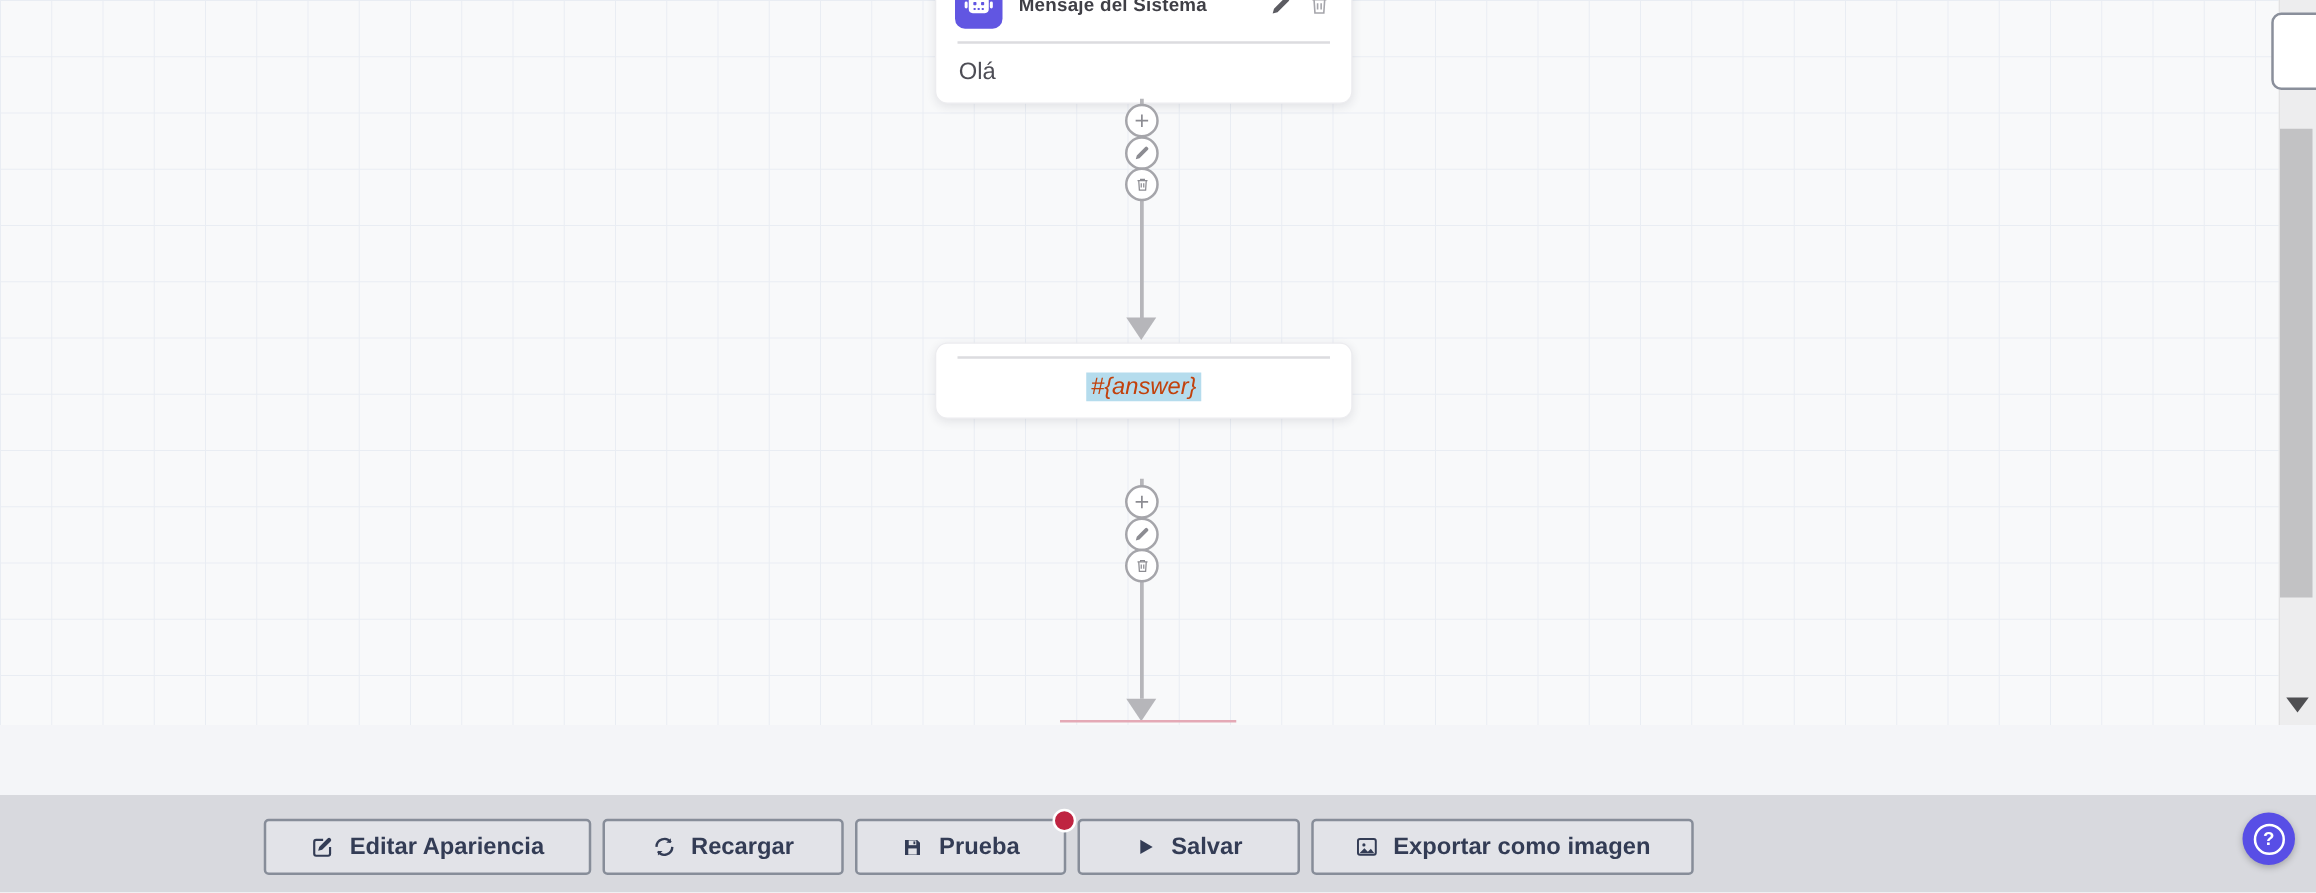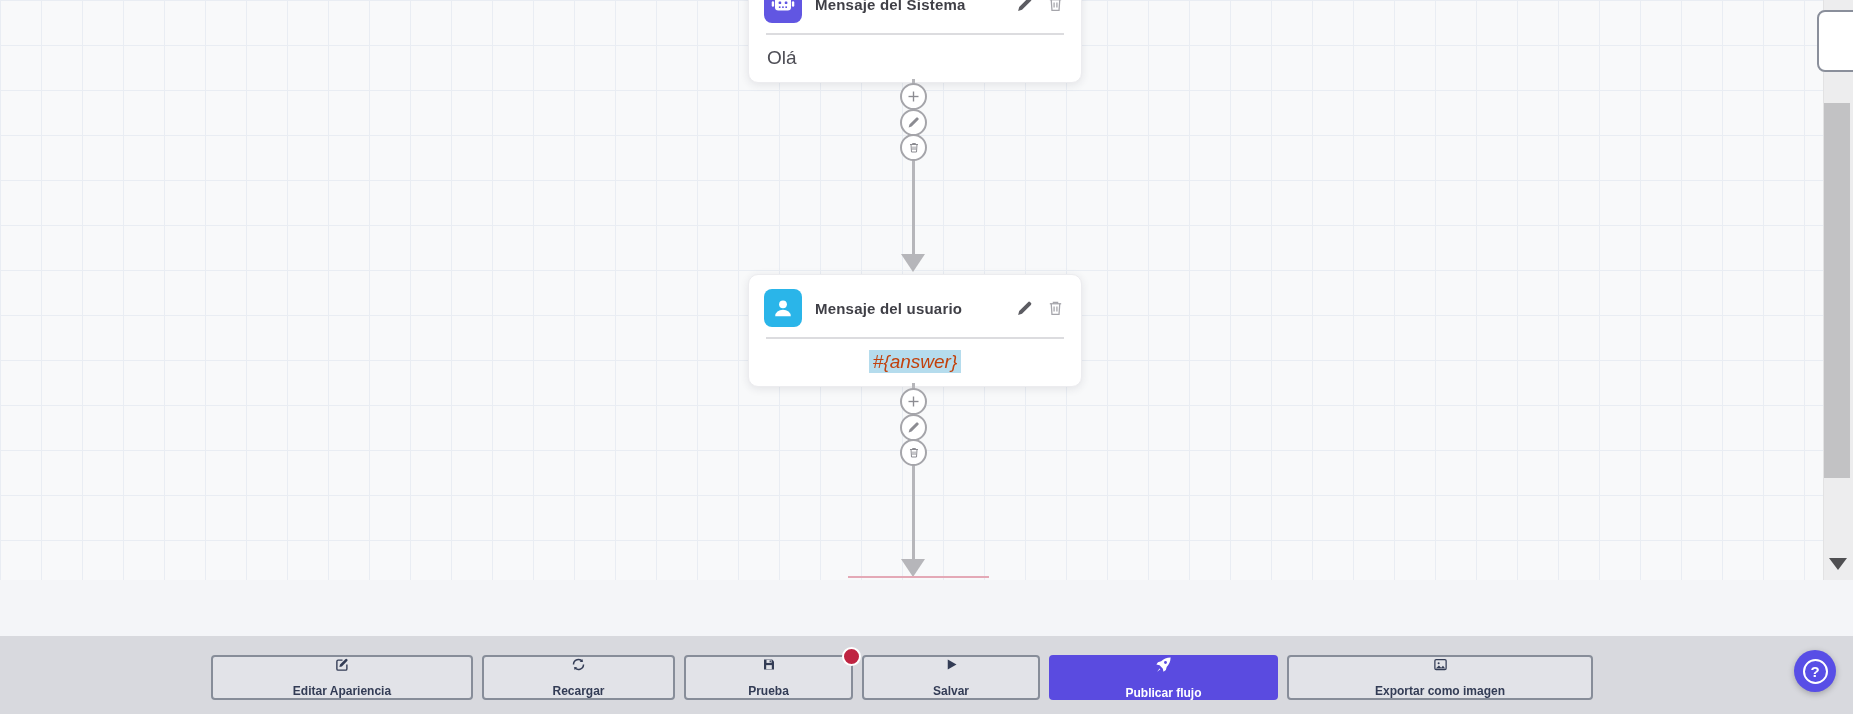--- a/index.html
+++ b/index.html
@@ -50,21 +50,21 @@
     border-left:9px solid transparent; border-right:9px solid transparent; border-top:12px solid #4f4f52; }
   .corner-panel { position:absolute; left:1817px; top:10px; width:44px; height:62px;
     background:#ffffff; border:2px solid #8a8f9b; border-radius:8px; }
 
   
   .strip { position:absolute; left:0; top:580px; width:1853px; height:56px; background:#f4f5f8; }
   .toolbar { position:absolute; left:0; top:636px; width:1853px; height:78px; background:#d8d9de; }
   .toolbar-inner { position:absolute; left:211px; top:19px; display:flex; gap:9px; }
   .tb-btn { position:relative; height:45px; background:#e2e3e8; border:2px solid #878d99; border-radius:4px;
     display:flex; align-items:center; justify-content:center; gap:12px;
-    font-size:12px; font-weight:bold; color:#333c55; cursor:pointer;flex-direction:column; }
+    font-size:19px; font-weight:bold; color:#333c55; cursor:pointer; }
   .tb-btn.primary { background:#5a4be0; border:none; color:#ffffff; }
   .tb-badge { position:absolute; top:-10px; right:-10px; width:19px; height:19px; border-radius:50%;
     background:#bf2441; border:2px solid #ffffff; }
 
   
   .help-btn { position:absolute; left:1794px; top:650px; width:42px; height:42px; border-radius:50%;
     background:#584ee6; display:flex; align-items:center; justify-content:center;
     box-shadow:0 2px 6px rgba(0,0,0,.25); cursor:pointer; }
   .help-ring { width:25px; height:25px; border:2.5px solid #ffffff; border-radius:50%;
     display:flex; align-items:center; justify-content:center;
@@ -131,43 +131,20 @@
     <svg width="12" height="13" viewBox="0 0 24 24" fill="none" stroke="#8c8c92" stroke-width="2">
       <path d="M4 6 h16"></path>
         <path d="M9 6 V4 h6 v2"></path>
       <path d="M6 6 l1 15 h10 l1-15"></path>
       <line x1="10" y1="10" x2="10" y2="17"></line>
         <line x1="14" y1="10" x2="14" y2="17"></line>
     </svg>
   </div>
 
   <div class="node" style="top:274px;">
-    <div class="node-header">
-      <div class="node-icon user">
-        <svg width="26" height="26" viewBox="0 0 24 24">
-          <circle cx="12" cy="8.6" r="3.6" fill="#ffffff"></circle>
-          <path d="M4.8 19.5 a7.2 6 0 0 1 14.4 0 Z" fill="#ffffff"></path>
-        </svg>
-      </div>
-      <div class="node-title">Mensaje del usuario</div>
-      <div class="node-act">
-        <svg width="17" height="17" viewBox="0 0 24 24">
-          <path d="M3 21 L4.5 15.5 L17 3 a2.1 2.1 0 0 1 3 0 L21 4 a2.1 2.1 0 0 1 0 3 L8.5 19.5 Z" fill="#5c5c62"></path>
-        </svg>
-      </div>
-      <div class="node-act">
-        <svg width="17" height="18" viewBox="0 0 24 24" fill="none" stroke="#a5a5ab" stroke-width="1.8">
-          <path d="M4 6 h16"></path>
-            <path d="M9 6 V4 h6 v2"></path>
-          <path d="M6 6 l1 15 h10 l1-15"></path>
-          <line x1="10" y1="10" x2="10" y2="17"></line>
-            <line x1="14" y1="10" x2="14" y2="17"></line>
-        </svg>
-      </div>
-    </div>
     <div class="node-divider"></div>
     <div class="node-body centered">
       <span class="var-hl">#{answer}</span>
     </div>
   </div>
 
   <div class="conn-line" style="top:383px;height:176px;"></div>
   <div class="conn-arrow" style="top:559px;"></div>
   <div class="next-node-edge"></div>
 
@@ -232,28 +209,20 @@
       <span class="tb-badge"></span>
     </button>
 
     <button class="tb-btn" style="width:178px;">
       <svg width="17" height="17" viewBox="0 0 24 24">
         <path d="M6 4 L20 12 L6 20 Z" fill="#333c55"></path>
       </svg>
       <span>Salvar</span>
     </button>
 
-    <button class="tb-btn primary" style="width:229px;">
-      <svg width="19" height="19" viewBox="0 0 24 24">
-        <path d="M21 3 c-5 0 -9 2 -12 5 l-4 1 -2 3 4 1 4 4 1 4 3 -2 1 -4 c3 -3 5 -7 5 -12 Z" fill="#ffffff"></path>
-        <circle cx="14.5" cy="9.5" r="1.8" fill="#5a4be0"></circle>
-        <path d="M7 17 l-3 4 4 -3 Z" fill="#ffffff"></path>
-      </svg>
-      <span>Publicar flujo</span>
-    </button>
 
     <button class="tb-btn" style="width:306px;">
       <svg width="19" height="19" viewBox="0 0 24 24" fill="none" stroke="#333c55" stroke-width="2">
         <rect x="3" y="4" width="18" height="16" rx="2"></rect>
         <circle cx="9" cy="10" r="1.6" fill="#333c55" stroke="none"></circle>
         <path d="M4.5 18.5 l5 -5 3.5 3.5 3 -3 3.5 4.5 Z" fill="#333c55" stroke="none"></path>
       </svg>
       <span>Exportar como imagen</span>
     </button>
 

